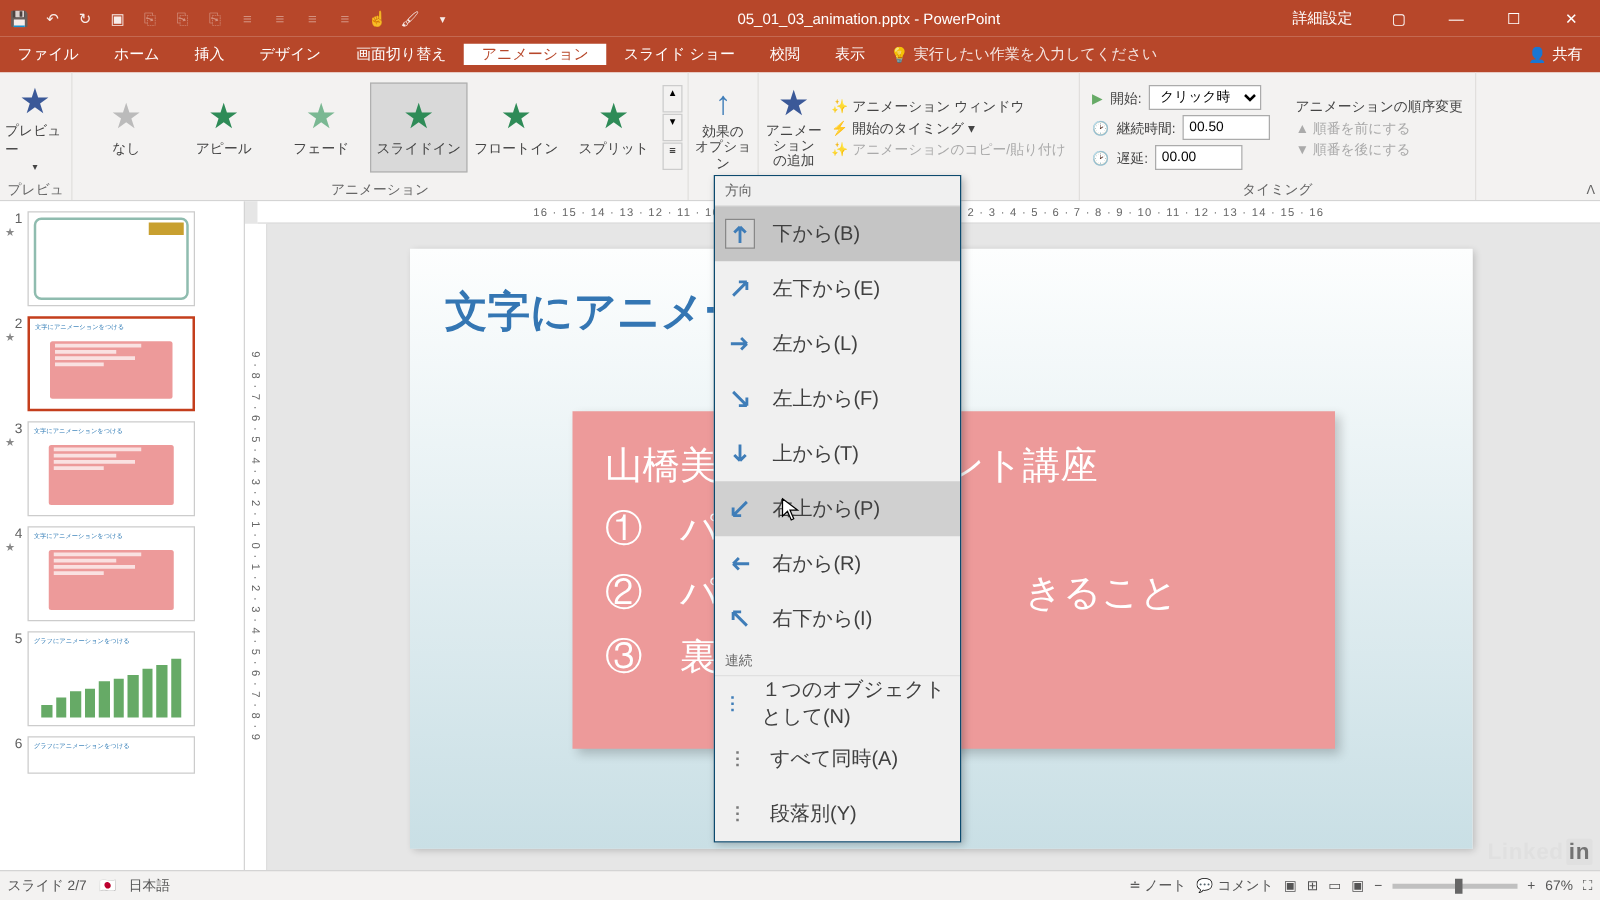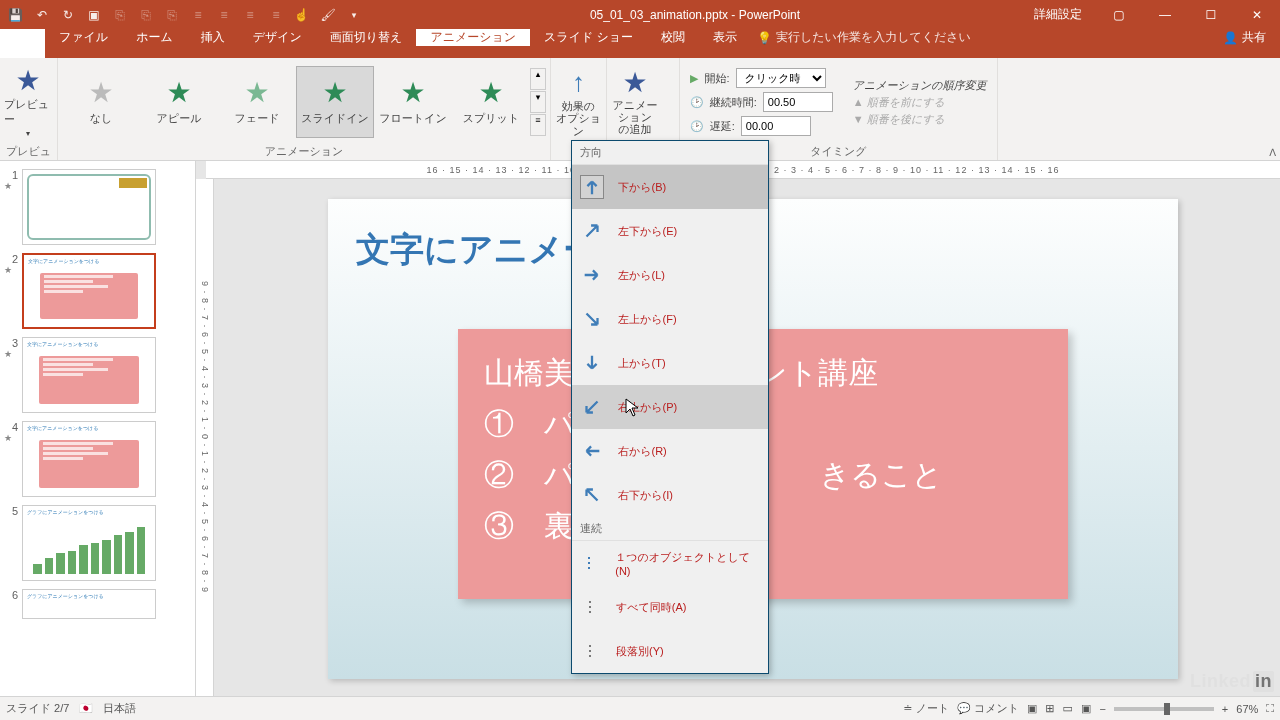--- a/index.html
+++ b/index.html
@@ -7,21 +7,21 @@
 
 .titlebar { height: 29px; background: #b7472a; color: #fff; display: flex; align-items: center; }
 .qat { display: flex; align-items: center; gap: 2px; padding: 0 4px; }
 .qat-btn { width: 24px; height: 24px; display: flex; align-items: center; justify-content: center; color: #fff; opacity: 0.9; }
 .qat-dim { opacity: 0.4; }
 .title-center { flex: 1; text-align: center; font-size: 12px; }
 .title-right { display: flex; align-items: center; }
 .signin { padding: 0 14px; font-size: 12px; }
 .win-btn { width: 46px; height: 29px; display: flex; align-items: center; justify-content: center; }
 
-.menubar { height: 29px; background: #b7472a; color: #fff; display: flex; align-items: flex-start; margin-left: 45px; }
+.menubar { height: 29px; background: #b7472a; color: #fff; display: flex; align-items: center; }
 .menu-item { padding: 0 14px; display: flex; align-items: center; font-size: 12px; }
 .menu-active { background: #fff; color: #b7472a; }
 .share-btn { margin-left: auto; padding: 0 14px; display: flex; align-items: center; gap: 4px; }
 .tell-me { margin-left: 6px; display: flex; align-items: center; opacity: 0.85; gap: 4px; }
 
 .ribbon { height: 103px; background: #f3f2f1; border-bottom: 1px solid #d4d4d4; display: flex; position: relative; }
 .ribbon-group { border-right: 1px solid #e1dfdd; display: flex; flex-direction: column; padding: 2px 4px 0; }
 .group-content { flex: 1; display: flex; align-items: center; }
 .group-label { height: 16px; text-align: center; font-size: 11px; color: #666; }
 .big-btn { width: 48px; height: 72px; display: flex; flex-direction: column; align-items: center; justify-content: center; gap: 2px; font-size: 11px; color: #444; }
@@ -52,21 +52,21 @@
 .thumb-line { height: 3px; margin: 2px 4px; background: rgba(255,255,255,0.7); }
 
 .slide { position: absolute; left: 114px; top: 20px; width: 850px; height: 480px; background: linear-gradient(#fdfefe, #c9dfe5); box-shadow: 2px 2px 6px rgba(0,0,0,0.2); }
 .slide-title { position: absolute; left: 28px; top: 28px; font-size: 34px; font-weight: bold; color: #3476b3; }
 .pink-box { position: absolute; left: 130px; top: 130px; width: 610px; height: 270px; background: #ED9A9A; box-shadow: 4px 4px 8px rgba(0,0,0,0.2); padding: 18px 26px; }
 .pink-line { color: #fff; font-size: 30px; line-height: 1.7; }
 .pink-sub { font-size: 30px; }
 
 .dropdown { position: absolute; left: 571px; top: 140px; width: 198px; background: #f0f0f0; border: 1px solid #0c4a6e; box-shadow: 2px 2px 6px rgba(0,0,0,0.25); z-index: 100; }
 .dd-header { padding: 4px 8px; font-size: 11px; color: #666; background: #f0f0f0; border-bottom: 1px solid #e0e0e0; }
-.dd-item { display: flex; align-items: center; height: 44px; padding: 0 8px; gap: 14px; font-size: 11px; color: #b91c1c; }
+.dd-item { display: flex; align-items: center; height: 44px; padding: 0 8px; gap: 14px; font-size: 16px; color: #404040; }
 .dd-item-sel { background: #c5c5c5; }
 .dd-item-hover { background: #d0d0d0; }
 .dd-icon { width: 24px; height: 24px; display: flex; align-items: center; justify-content: center; }
 .arrow-svg { width: 22px; height: 22px; }
 .cursor { position: absolute; left: 625px; top: 398px; z-index: 200; pointer-events: none; }
 
 .statusbar { position: absolute; bottom: 0; left: 0; right: 0; height: 24px; background: #f3f2f1; border-top: 1px solid #d4d4d4; display: flex; align-items: center; font-size: 11px; color: #555; padding: 0 6px; }
 .status-right { margin-left: auto; display: flex; align-items: center; gap: 8px; }
 .zoom-slider { width: 100px; height: 4px; background: #c0c0c0; position: relative; }
 .zoom-thumb { position: absolute; left: 50px; top: -4px; width: 6px; height: 12px; background: #666; }
@@ -183,20 +183,25 @@
     </div>
     <div class="group-label"></div>
   </div>
   <div class="ribbon-group">
     <div class="group-content">
       <div class="big-btn">
         <span class="star-icon" style="color:#3b5998;">★</span>
         <span style="white-space:pre-line;text-align:center;line-height:1.1;">アニメーション
 の追加</span>
       </div>
+      <div class="ribbon-small">
+        <div>✨ <span>アニメーション ウィンドウ</span></div>
+        <div>⚡ <span>開始のタイミング</span> ▾</div>
+        <div style="color:#aaa;">✨ <span>アニメーションのコピー/貼り付け</span></div>
+      </div>
     </div>
     <div class="group-label" style="padding-right:20px;">詳細設定</div>
   </div>
   <div class="ribbon-group">
     <div class="group-content">
       <div class="ribbon-small">
         <div class="timing-row">
             <span style="color:#6a6;">▶</span>
             <span>開始:</span>
             <select class="timing-sel"><option>クリック時</option></select>
@@ -205,21 +210,21 @@
             <span style="color:#888;">🕑</span>
             <span>継続時間:</span>
             <input class="timing-inp" value="00.50" style="">
           </div>
         <div class="timing-row">
             <span style="color:#888;">🕑</span>
             <span>遅延:</span>
             <input class="timing-inp" value="00.00" style="">
           </div>
       </div>
-      <div class="ribbon-small" style="padding-left:14px;font-style:italic;">
+      <div class="ribbon-small" style="padding-left:14px;">
         <div>アニメーションの順序変更</div>
         <div style="color:#aaa;">▲ <span>順番を前にする</span></div>
         <div style="color:#aaa;">▼ <span>順番を後にする</span></div>
       </div>
     </div>
     <div class="group-label">タイミング</div>
   </div>
   <div class="collapse-caret">ᐱ</div>
 </div>
 

